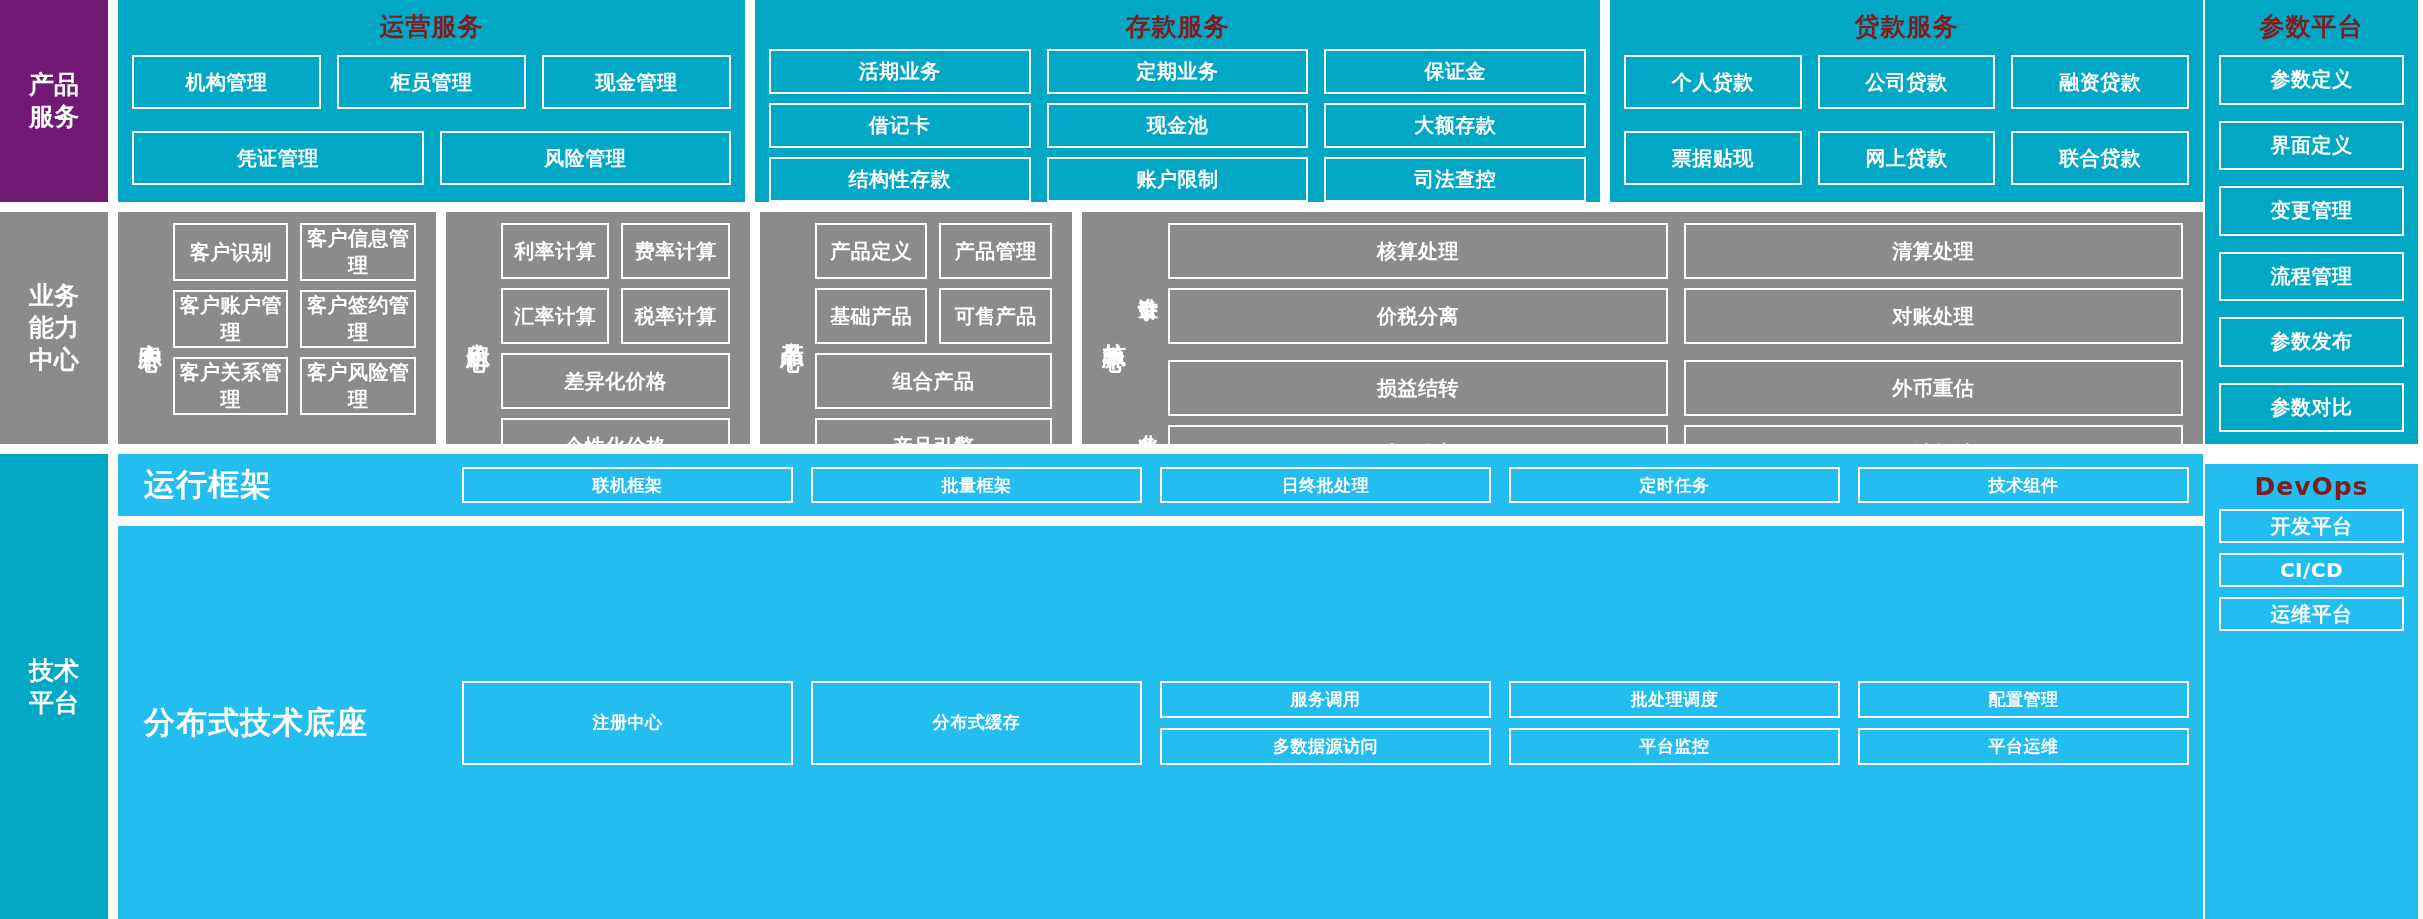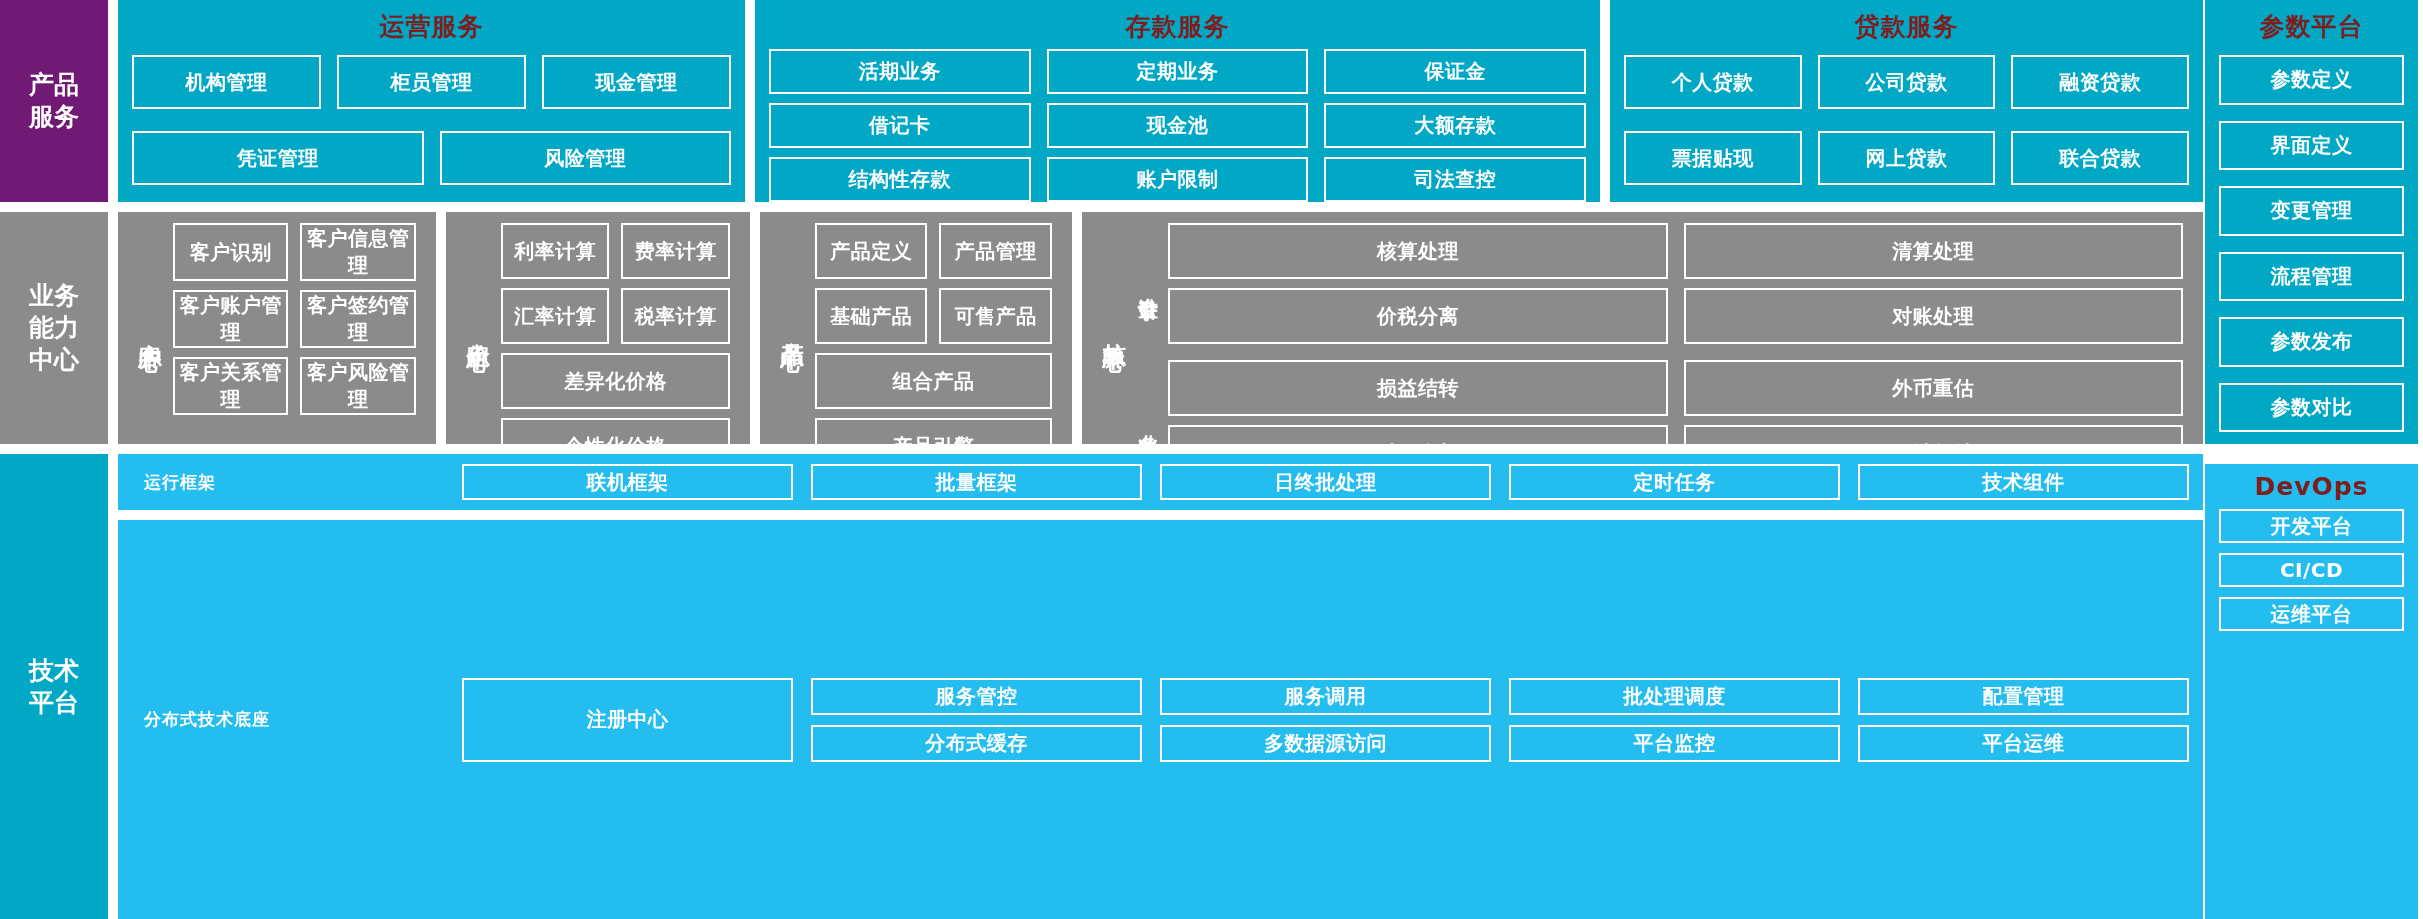--- a/index.html
+++ b/index.html
@@ -126,29 +126,29 @@
     background:#23BDEF;
     display:flex;
     align-items:center;
     box-sizing:border-box;
     padding:10px 14px;
     gap:18px;
   }
   .tech-strip .strip-title{
     color:#ffffff;
     font-weight:bold;
-    font-size:17px;
+    font-size:31px;
     flex:0 0 auto;
     width:300px;
     text-align:left;
     padding-left:12px;
     letter-spacing:1px;
   }
   .tech-strip .strip-cells{ display:flex; gap:18px; flex:1; }
-  .tech-strip .cell{ min-height:36px; font-size:20px; }
+  .tech-strip .cell{ min-height:36px; font-size:17px; }
   #strip-base{ flex:1; }
   #strip-base .strip-cells{ align-items:stretch; }
   .base-col{ display:flex; flex-direction:column; gap:10px; flex:1; }
   .base-col .cell{ min-height:34px; }
   .base-wide{ display:flex; flex:1; }
   .base-wide .cell{ min-height:84px; }
 
   
   #right-col{
     position:absolute;
@@ -385,21 +385,20 @@
           </div>
         </div>
 
         <div class="tech-strip" id="strip-base">
           <div class="strip-title">分布式技术底座</div>
           <div class="strip-cells">
             <div class="base-wide">
               <div class="cell">注册中心</div>
             </div>
             <div class="base-col">
-              <div class="cell">服务管控</div>
               <div class="cell">分布式缓存</div>
             </div>
             <div class="base-col">
               <div class="cell">服务调用</div>
               <div class="cell">多数据源访问</div>
             </div>
             <div class="base-col">
               <div class="cell">批处理调度</div>
               <div class="cell">平台监控</div>
             </div>

